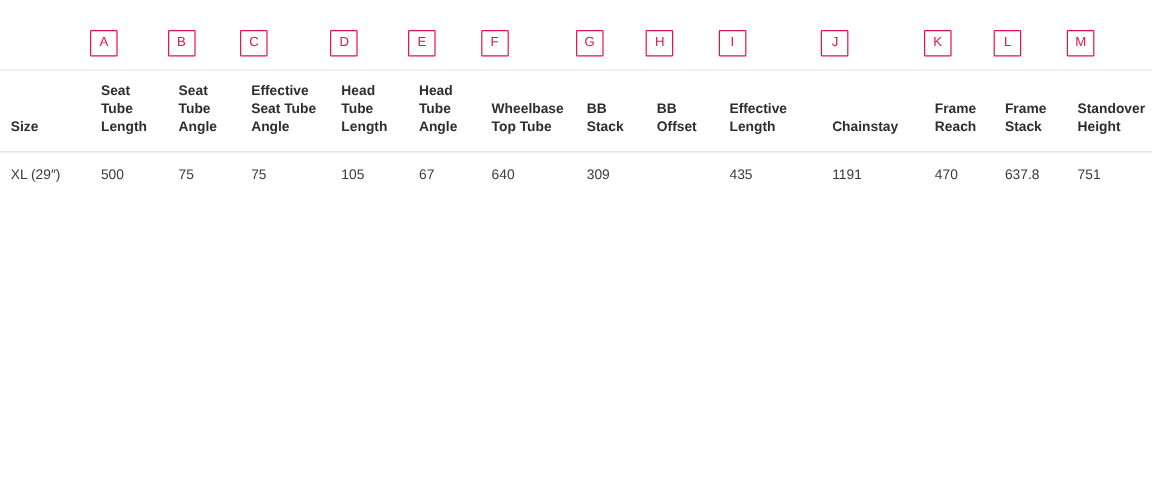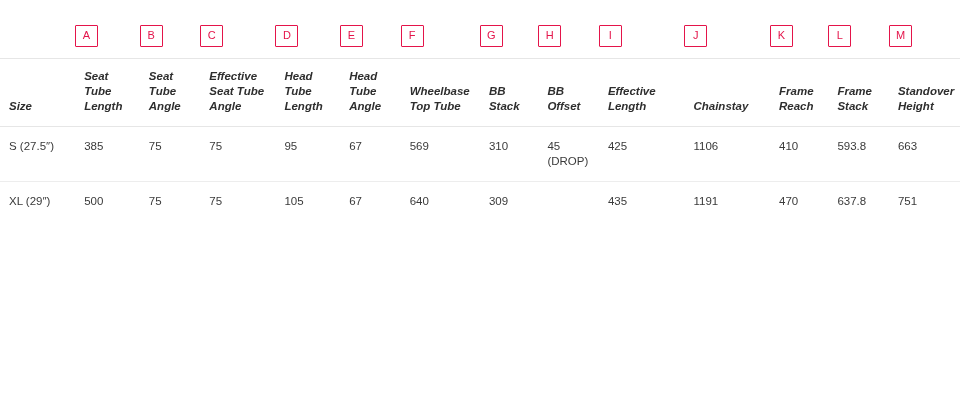--- a/index.html
+++ b/index.html
@@ -63,21 +63,20 @@
 
   
   .head-row td {
     font-size: 11.5px;
     font-weight: bold;
     color: #2e2e2e;
     line-height: 15px;
     padding: 10px 8px 12px 9px;
     border-bottom: 1px solid #e6e6e6;
     vertical-align: bottom;
-    font-style: italic;
   }
   .head-top {
     border-top: 1px solid #e6e6e6;
   }
 
   
   .geo-table tbody tr td {
     font-size: 11.5px;
     line-height: 15px;
     color: #3a3a3a;
@@ -143,39 +142,20 @@
       <td>BB Offset</td>
       <td>Effective Length</td>
       <td>Chainstay</td>
       <td>Frame Reach</td>
       <td>Frame Stack</td>
       <td>Standover Height</td>
     </tr>
   </thead>
   <tbody>
     <tr>
-      <td class="size-cell">S (27.5″)</td>
-      <td>385</td>
-      <td>75</td>
-      <td>75</td>
-      <td>95</td>
-      <td>67</td>
-      <td>569</td>
-      <td>310</td>
-      <td class="cell-drop">
-        <span>45</span>
-        <span>(DROP)</span>
-      </td>
-      <td>425</td>
-      <td>1106</td>
-      <td>410</td>
-      <td>593.8</td>
-      <td>663</td>
-    </tr>
-    <tr>
       <td class="size-cell">XL (29″)</td>
       <td>500</td>
       <td>75</td>
       <td>75</td>
       <td>105</td>
       <td>67</td>
       <td>640</td>
       <td>309</td>
       <td class="cell-drop">
         

